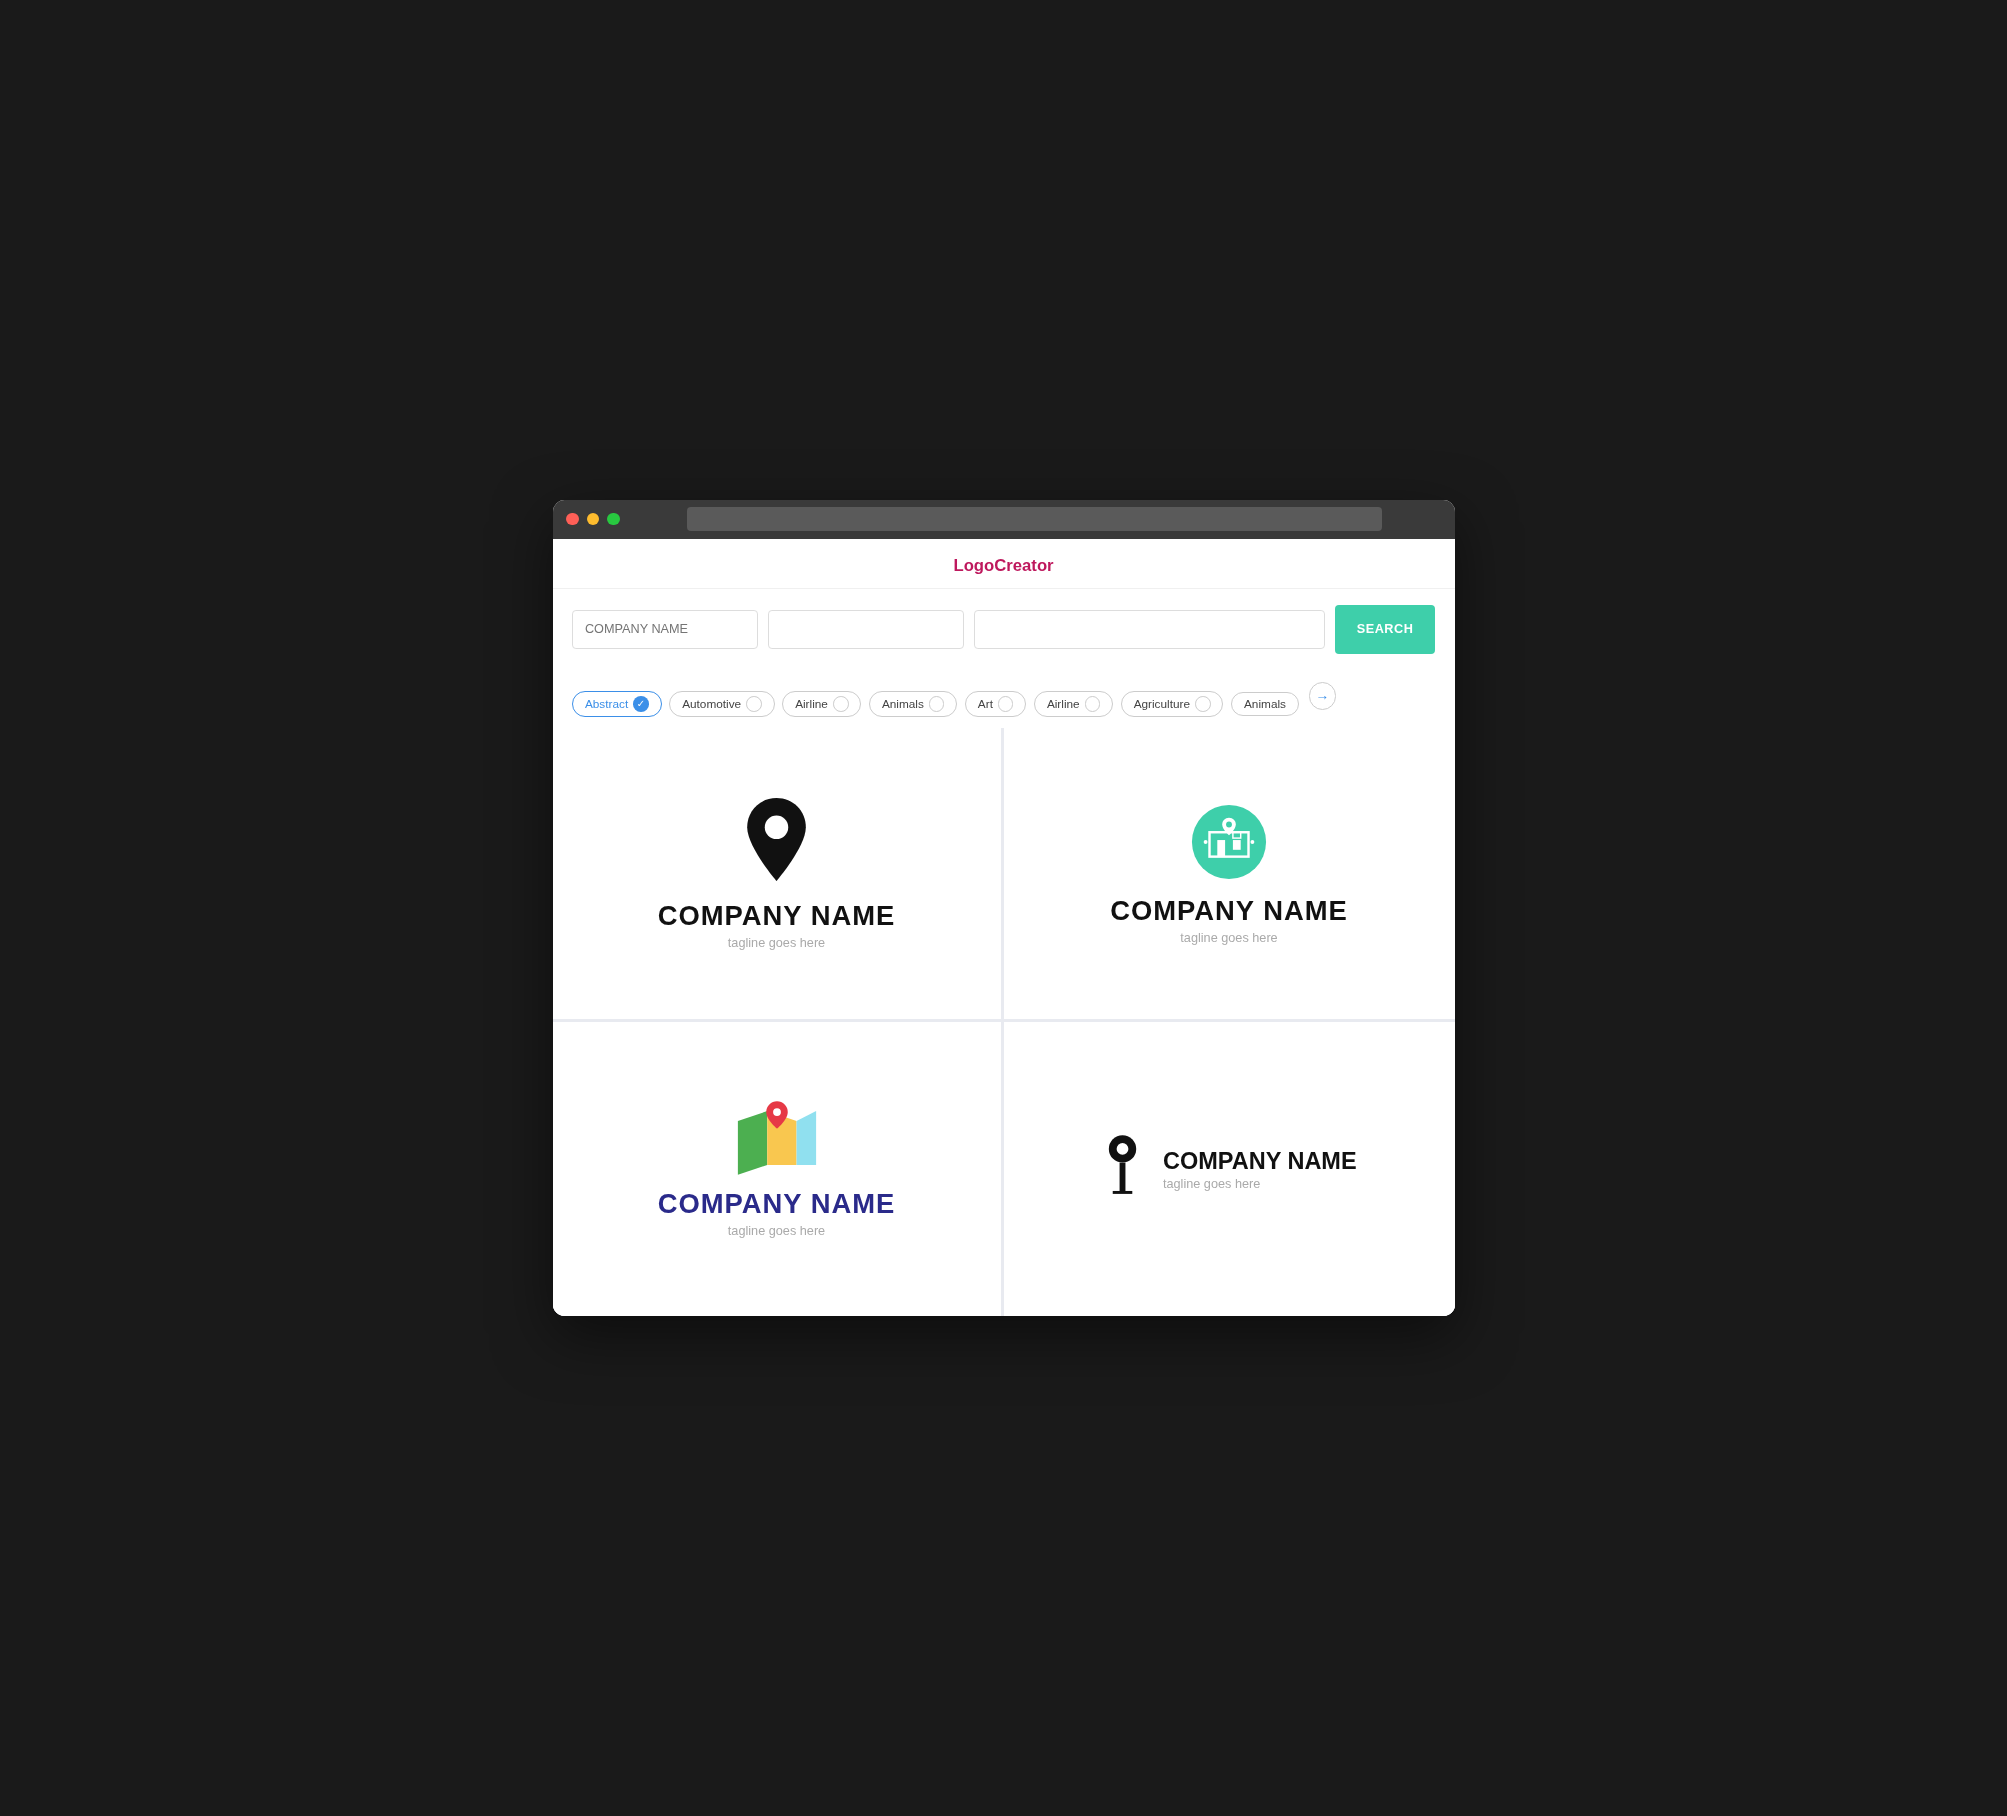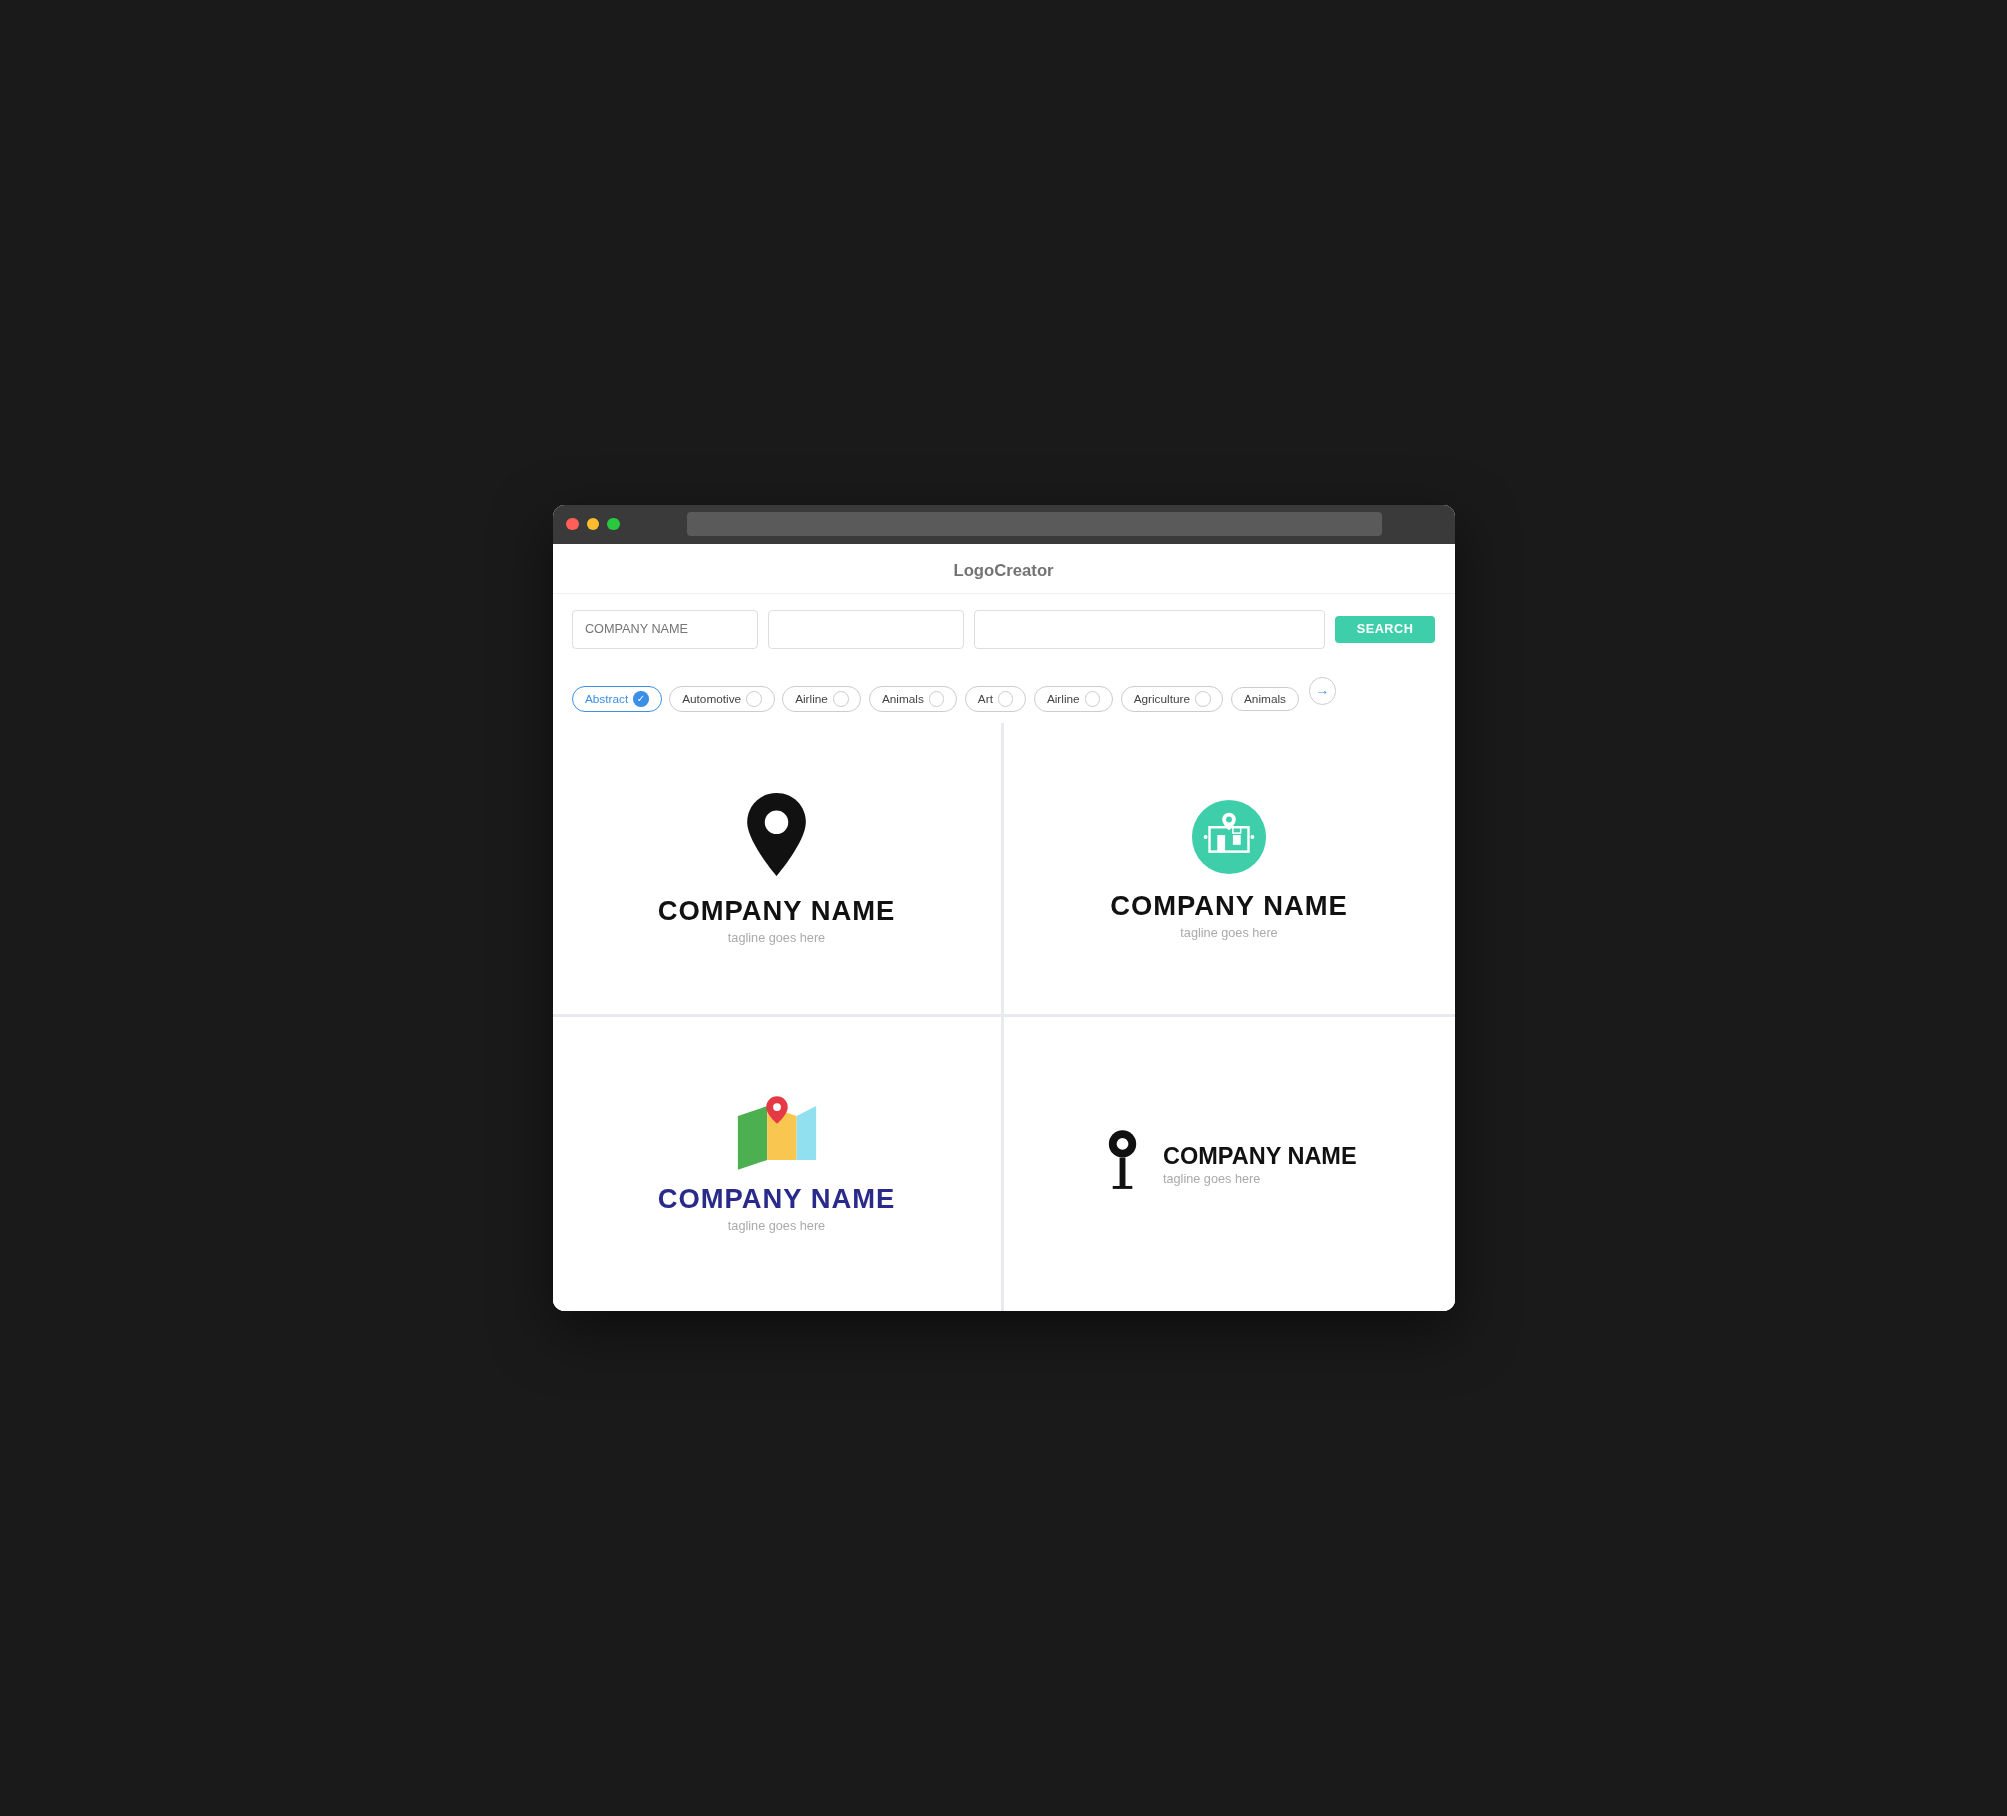--- a/index.html
+++ b/index.html
@@ -44,21 +44,21 @@
     }
     .app-content {
       background: #fff;
       padding: 0;
     }
     .app-header {
       text-align: center;
       padding: 17.6px 0 11.8px;
       font-size: 16.7px;
       font-weight: 600;
-      color: #737373;
+      color: #be185d;
       border-bottom: 1px solid #f0f0f0;
     }
     .search-bar {
       display: flex;
       align-items: center;
       padding: 15.7px 19.6px;
       gap: 9.8px;
       background: #fff;
     }
     .search-bar input {
@@ -76,21 +76,21 @@
       flex: 1;
       border: 1.5px solid #ddd;
       border-radius: 3.9px;
       height: 39px;
       padding: 0 11.8px;
       font-size: 12.7px;
       outline: none;
       color: #333;
     }
     .search-btn {
-      height: 27px;
+      height: 49px;
       background: #3ecfaa;
       color: #fff;
       border: none;
       border-radius: 3.9px;
       padding: 0 21.6px;
       font-size: 12.7px;
       font-weight: 700;
       letter-spacing: 0.5px;
       cursor: pointer;
       white-space: nowrap;

